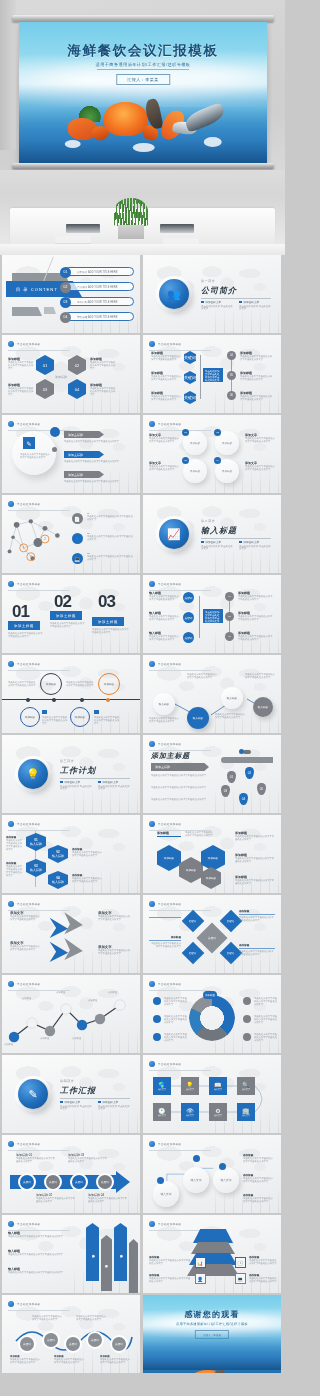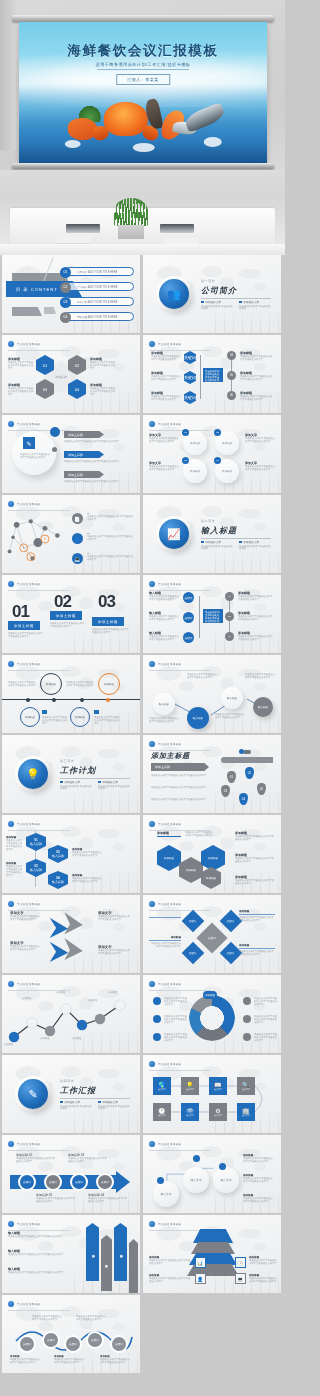--- a/index.html
+++ b/index.html
@@ -988,15 +988,29 @@
       <div style="position:absolute;left:52px;top:60px;width:30px;">
           <div class="cap" style="font-size:2.4px;">添加标题</div>
           <div class="ln">单击此处添加文字单击此处添加文字单击此处添加文字</div>
         </div>
       <div style="position:absolute;left:98px;top:60px;width:32px;">
           <div class="cap" style="font-size:2.4px;">添加标题</div>
           <div class="ln">单击此处添加文字单击此处添加文字单击此处添加文字</div>
         </div>
     </div>
 
+    <div class="slide" style="background:none;">
+      <div style="position:absolute;inset:0;background:linear-gradient(180deg,#76cdea 0%,#8fd8ef 22%,#bce6f4 44%,#8ecfe8 60%,#3f9fd0 80%,#1f6fae 100%);"></div>
+      <div class="cover-clouds" style="top:14%;height:40%;"></div>
+      <div class="thanks-title">感谢您的观看</div>
+      <div class="thanks-sub">适用于商务通用新年计划/工作汇报/述职等模板</div>
+      <div class="thanks-badge">汇报人：李某某</div>
+      <div class="cover-water" style="height:56%;"></div>
+      <div class="seafood" style="bottom:4%;width:84%;height:58%;">
+
+        <div class="crab"></div>
+        <div class="wing"></div>
+
+      </div>
+    </div>
 
   </div>
 </div>
 
 </body></html>

